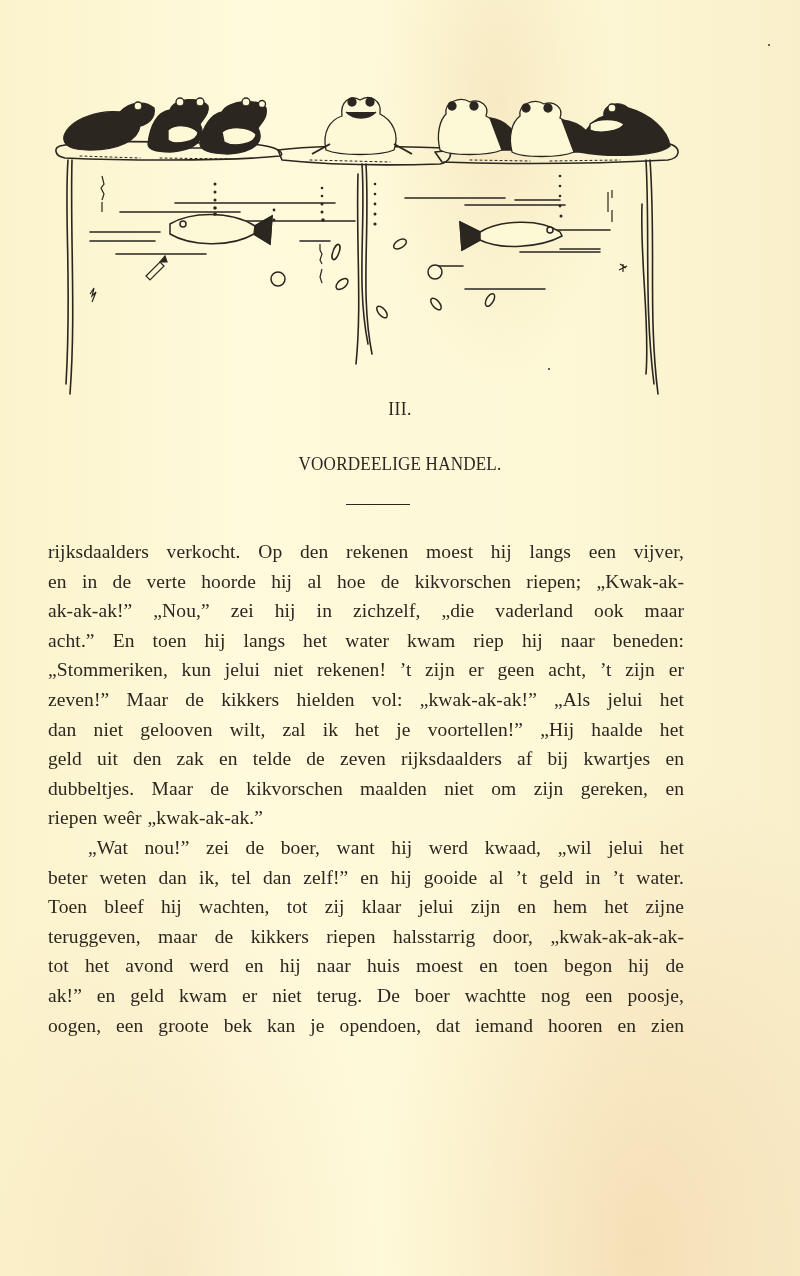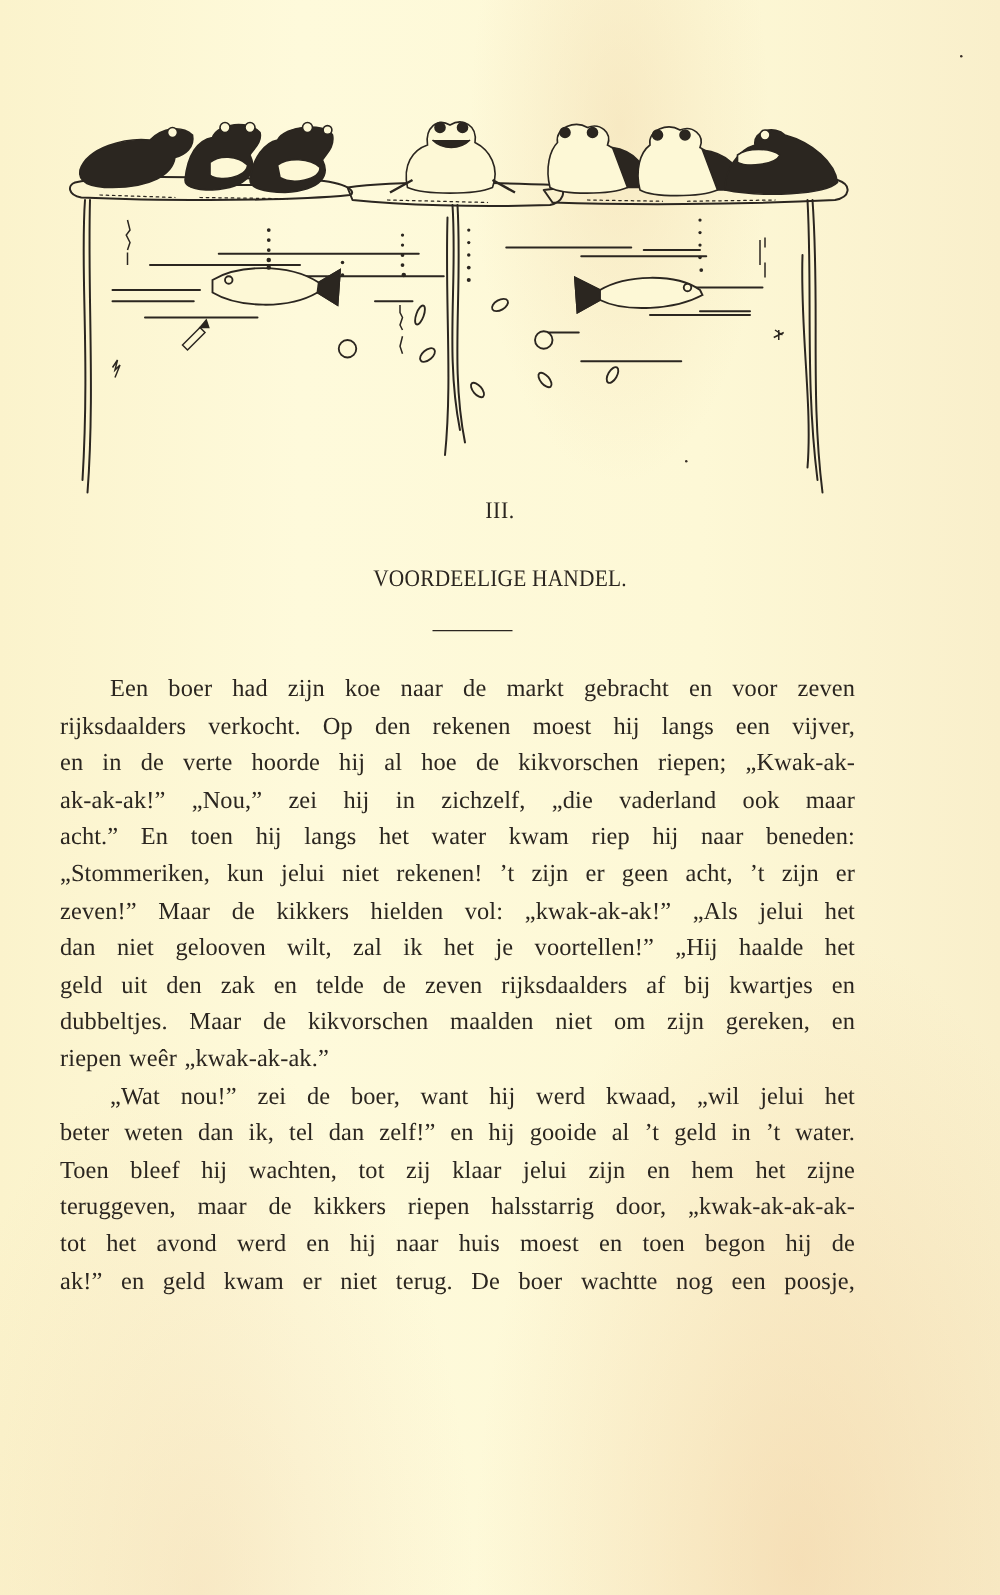--- a/index.html
+++ b/index.html
@@ -160,36 +160,36 @@
     <path d="M570 180 l6 4 m-3 -4 l0 8 m-4 -2 l8 -4"></path>
   </g>
 </svg>
 
 <div class="chapter-number">III.</div>
 <div class="chapter-title">VOORDEELIGE HANDEL.</div>
 <div class="title-rule"></div>
 
 <div class="body-text">
   <div>
-    <div class="line indent">Een boer had zijn koe naar de markt gebracht en voor zeven</div>
     <div class="line">rijksdaalders verkocht. Op den rekenen moest hij langs een vijver,</div>
     <div class="line">en in de verte hoorde hij al hoe de kikvorschen riepen; „Kwak-ak-</div>
     <div class="line">ak-ak-ak!” „Nou,” zei hij in zichzelf, „die vaderland ook maar</div>
     <div class="line">acht.” En toen hij langs het water kwam riep hij naar beneden:</div>
     <div class="line">„Stommeriken, kun jelui niet rekenen! ’t zijn er geen acht, ’t zijn er</div>
     <div class="line">zeven!” Maar de kikkers hielden vol: „kwak-ak-ak!” „Als jelui het</div>
     <div class="line">dan niet gelooven wilt, zal ik het je voortellen!” „Hij haalde het</div>
     <div class="line">geld uit den zak en telde de zeven rijksdaalders af bij kwartjes en</div>
     <div class="line">dubbeltjes. Maar de kikvorschen maalden niet om zijn gereken, en</div>
     <div class="line last-left" style="text-align-last:left">riepen weêr „kwak-ak-ak.”</div>
   </div>
   <div>
     <div class="line indent">„Wat nou!” zei de boer, want hij werd kwaad, „wil jelui het</div>
     <div class="line">beter weten dan ik, tel dan zelf!” en hij gooide al ’t geld in ’t water.</div>
     <div class="line">Toen bleef hij wachten, tot zij klaar jelui zijn en hem het zijne</div>
     <div class="line">teruggeven, maar de kikkers riepen halsstarrig door, „kwak-ak-ak-ak-</div>
     <div class="line">tot het avond werd en hij naar huis moest en toen begon hij de</div>
     <div class="line">ak!” en geld kwam er niet terug. De boer wachtte nog een poosje,</div>
+    <div class="line">oogen, een groote bek kan je opendoen, dat iemand hooren en zien</div>
   </div>
 </div>
 
 <div class="stray-dot" style="left:768px; top:44px;"></div>
 <div class="stray-dot" style="left:548px; top:368px;"></div>
 
 </body></html>

